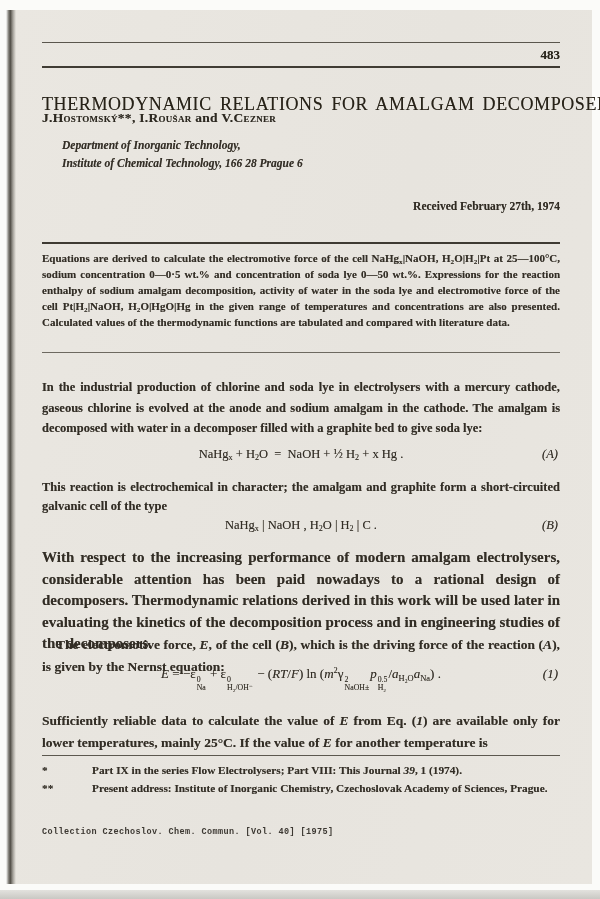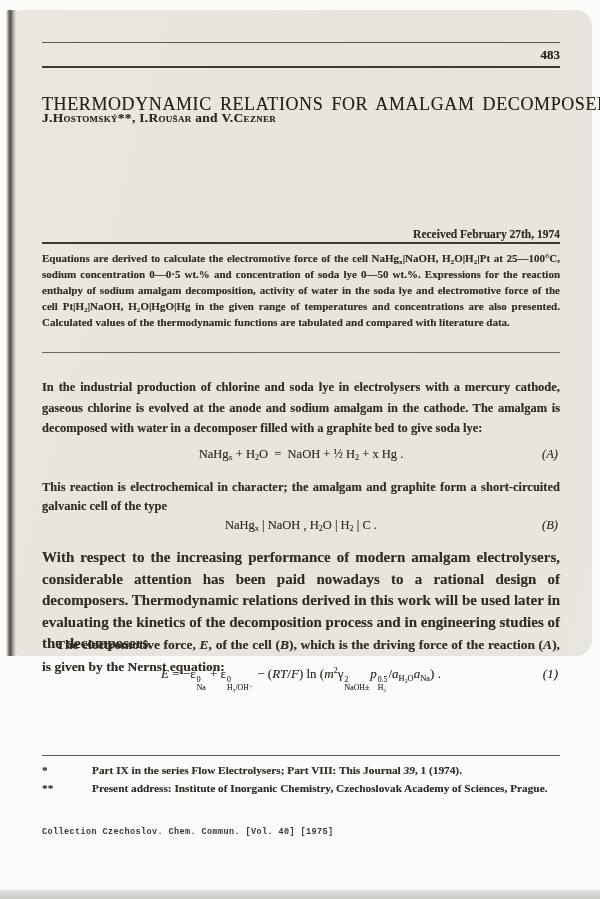--- a/index.html
+++ b/index.html
@@ -4,44 +4,43 @@
 <style>
   html,body{margin:0;padding:0;}
   body{
     width:600px;height:899px;
     background:#fbfbf9;
     overflow:hidden;
     position:relative;
     font-family:"Liberation Serif","DejaVu Serif",serif;
   }
   .page{
-    position:absolute;left:6px;top:10px;width:586px;height:646px;
+    position:absolute;left:6px;top:10px;width:586px;height:874px;
     background:linear-gradient(105deg,#eae7e1,#e7e4de 55%,#e9e6e0);
     color:#2f2b25;
-    border-radius:16px;
   }
   .page-edge{
     position:absolute;left:0;top:0;width:10px;height:100%;
     background:linear-gradient(to right,#fdfdfc 0%,#716e67 30%,#57544d 45%,#a5a29b 70%,#e9e6e0 100%);
   }
   .bottom-strip{
     position:absolute;left:0;right:0;bottom:0;height:9px;
     background:linear-gradient(to bottom,#e3e2de,#c9c8c3);
   }
   .blk{position:absolute;left:36px;width:518px;font-weight:bold;}
   .rule{position:absolute;left:36px;width:518px;background:#49453d;}
   .ink{text-shadow:0 0 0.4px rgba(45,40,32,0.45);}
   .r1{top:32px;height:1px;background:#5a564d;}
   .r2{top:56px;height:2px;background:#403c34;}
   .pageno{top:36px;font-size:13px;font-weight:bold;text-align:right;line-height:18px;color:#272319;}
   .title{top:84px;font-size:18px;font-weight:normal;letter-spacing:0.6px;word-spacing:3px;white-space:nowrap;color:#272218;}
   .authors{top:100px;font-size:13.5px;letter-spacing:0.3px;color:#2c2820;}
   .authors .sc{font-variant:small-caps;}
   .affil{top:126px;left:56px;width:460px;font-style:italic;font-size:11.5px;line-height:18px;color:#342f27;}
-  .received{top:190px;font-size:11.5px;text-align:right;color:#302b23;margin-top:28px;}
+  .received{top:190px;font-size:11.5px;text-align:right;color:#302b23;}
   .abs-r1{top:232px;height:2px;background:#3e3a32;}
   .abstract{top:240px;font-size:11px;line-height:16px;text-align:justify;color:#332e26;}
   .abs-r2{top:342px;height:1px;background:#6d6960;}
   .para{text-align:justify;color:#322d25;}
   .p1{top:367px;font-size:12.5px;line-height:20.5px;}
   .eq{position:absolute;left:36px;width:518px;text-align:center;color:#322d25;}
   .eqA{top:437px;font-size:12.5px;text-align:center;}
   .eqB{top:508px;font-size:12.5px;}
   .eq1{top:656px;font-size:13px;}
   .eq-label{position:absolute;right:2px;top:0;font-style:italic;}
@@ -67,20 +66,24 @@
   <div class="page-edge"></div>
 
   <div class="rule r1"></div>
   <div class="blk pageno ink">483</div>
   <div class="rule r2"></div>
 
   <div class="blk title ink">THERMODYNAMIC RELATIONS FOR AMALGAM DECOMPOSERS*</div>
 
   <div class="blk authors ink"><span class="sc">J.Hostomský</span>**, <span class="sc">I.Roušar</span> and <span class="sc">V.Cezner</span></div>
 
+  <div class="blk affil ink">
+    <div>Department of Inorganic Technology,</div>
+    <div>Institute of Chemical Technology, 166 28 Prague 6</div>
+  </div>
 
   <div class="blk received ink">Received February 27th, 1974</div>
 
   <div class="rule abs-r1"></div>
   <div class="blk abstract ink">Equations are derived to calculate the electromotive force of the cell NaHg<sub>x</sub>|NaOH, H<sub>2</sub>O|H<sub>2</sub>|Pt at 25—100°C, sodium concentration 0—0·5 wt.% and concentration of soda lye 0—50 wt.%. Expressions for the reaction enthalpy of sodium amalgam decomposition, activity of water in the soda lye and electromotive force of the cell Pt|H<sub>2</sub>|NaOH, H<sub>2</sub>O|HgO|Hg in the given range of temperatures and concentrations are also presented. Calculated values of the thermodynamic functions are tabulated and compared with literature data.</div>
   <div class="rule abs-r2"></div>
 
   <div class="blk para p1 ink">In the industrial production of chlorine and soda lye in electrolysers with a mercury cathode, gaseous chlorine is evolved at the anode and sodium amalgam in the cathode. The amalgam is decomposed with water in a decomposer filled with a graphite bed to give soda lye:</div>
 
   <div class="eq eqA ink">
@@ -108,20 +111,21 @@
         </span> − (<i>RT</i>/<i>F</i>) ln (<i>m</i><sup>2</sup>γ<span class="stack">
           <span>2</span>
           <span>NaOH±</span>
         </span><i>p</i><span class="stack">
           <span>0.5</span>
           <span>H₂</span>
         </span>/<i>a</i><sub>H₂O</sub><i>a</i><sub>Na</sub>) .</span>
     <span class="eq-label">(1)</span>
   </div>
 
+  <div class="blk para p4 ink">Sufficiently reliable data to calculate the value of <i>E</i> from Eq. (<i>1</i>) are available only for lower temperatures, mainly 25°C. If the value of <i>E</i> for another temperature is</div>
 
   <div class="rule fn-rule"></div>
 
   <div class="blk footnote fn1 ink">
     <span class="fn-marker">*</span><span>Part IX in the series Flow Electrolysers; Part VIII: This Journal <i>39</i>, 1 (1974).</span>
   </div>
 
   <div class="blk footnote fn2 ink">
     <span class="fn-marker">**</span><span>Present address: Institute of Inorganic Chemistry, Czechoslovak Academy of Sciences, Prague.</span>
   </div>

